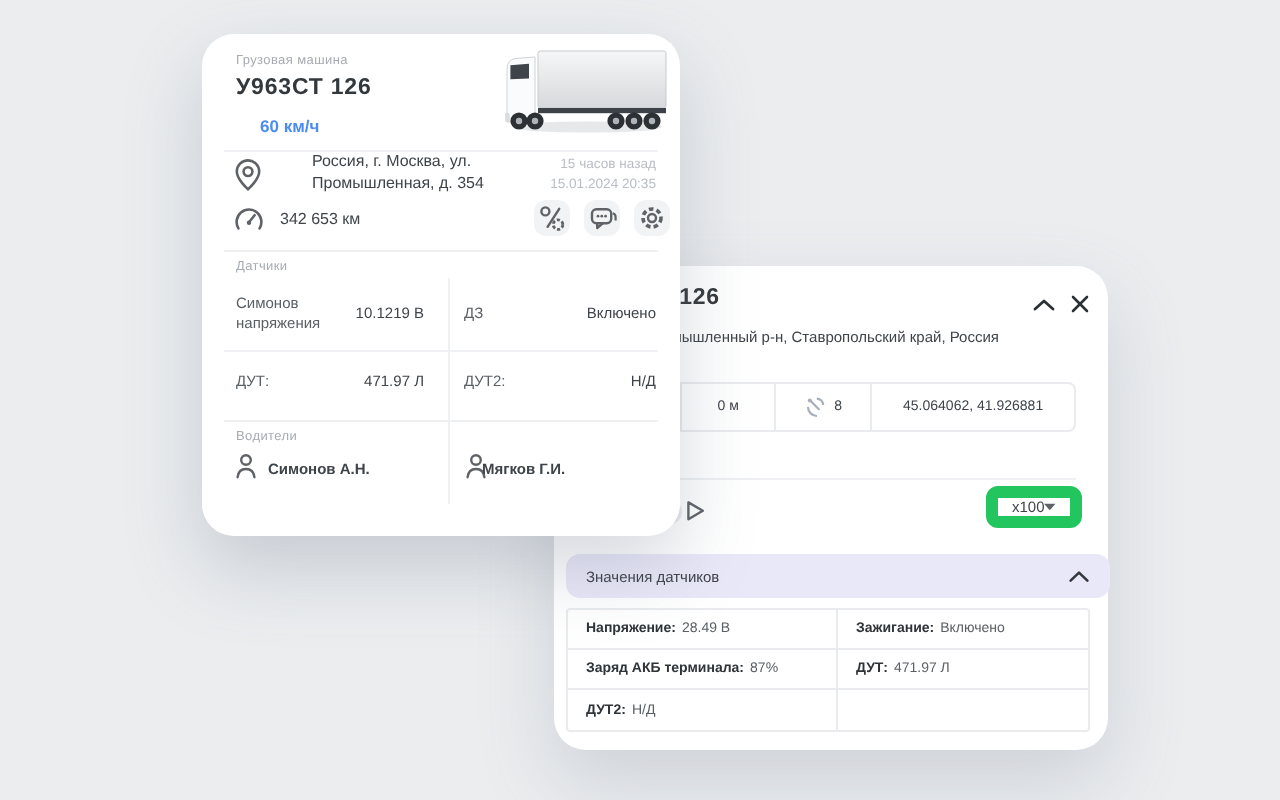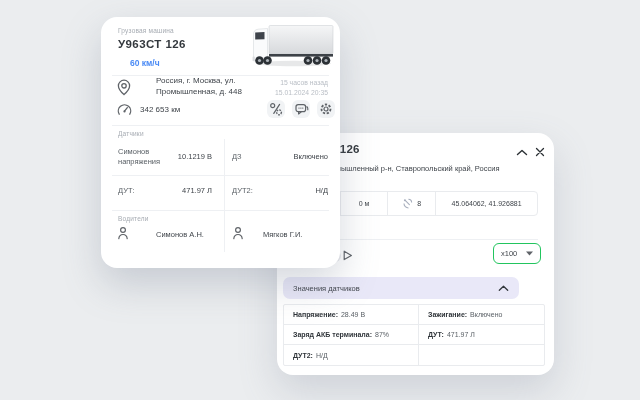--- a/index.html
+++ b/index.html
@@ -11,30 +11,30 @@
   .abs{position:absolute;}
   .hr{position:absolute;height:1px;background:#eef0f3;}
   .vr{position:absolute;width:1px;background:#eef0f3;}
   .tiny-label{font-size:6.5px;color:#a6abb2;letter-spacing:.2px;}
   .plate{font-size:11.5px;font-weight:700;color:#33383d;letter-spacing:.4px;}
   .speed{font-size:8.5px;font-weight:700;color:#4b8bf5;margin-left:12px;}
   .body-text{font-size:8px;color:#3f444a;font-weight:500;line-height:10.5px;}
   .muted-right{font-size:6.8px;color:#b9bec5;line-height:10px;text-align:right;}
   .sensor-label{font-size:7.5px;color:#5a6066;line-height:9.5px;}
   .sensor-value{font-size:7.5px;color:#3f444a;}
-  .driver-name{font-size:7.5px;color:#3f444a;font-weight:400;margin-left:22px;}
+  .driver-name{font-size:7.5px;color:#3f444a;font-weight:700;}
   .icon-btn{display:flex;align-items:center;justify-content:center;width:18px;height:18px;border-radius:6px;background:#f1f3f5;border:none;padding:0;cursor:pointer;}
   .plain-btn{background:transparent;border:none;padding:0;cursor:pointer;display:flex;align-items:center;justify-content:center;}
   .d-title{font-size:11.5px;font-weight:700;color:#33383d;letter-spacing:.3px;white-space:nowrap;}
   .d-address{font-size:7.5px;font-weight:500;color:#3f444a;white-space:nowrap;}
   .info-row{display:flex;border:1px solid #e9ebee;border-radius:4px;height:25px;box-sizing:border-box;}
   .info-cell{display:flex;align-items:center;justify-content:center;font-size:7px;color:#3f444a;border-right:1px solid #e9ebee;gap:4px;}
   .info-cell:last-child{border-right:none;}
   .pb-circle{position:absolute;width:12px;height:12px;border-radius:50%;background:#e8eaed;border:none;padding:0;cursor:pointer;}
-  .speed-select{position:absolute;display:flex;align-items:center;justify-content:space-between;box-sizing:border-box;width:48px;height:21px;padding:0 7px;border:1px solid #22c55e;border-radius:6px;background:#fff;font-size:7.5px;color:#3f444a;cursor:pointer;}
+  .speed-select{position:absolute;display:flex;align-items:center;justify-content:space-between;box-sizing:border-box;width:48px;height:21px;padding:0 7px;border:6px solid #22c55e;border-radius:6px;background:#fff;font-size:7.5px;color:#3f444a;cursor:pointer;}
   .sv-header{position:absolute;display:flex;align-items:center;justify-content:space-between;box-sizing:border-box;padding:0 10px;background:#e9e8f8;border-radius:7px;height:22px;cursor:pointer;}
   .sv-header span{font-size:7.5px;font-weight:500;color:#3f434a;}
   .sv-table{position:absolute;display:grid;grid-template-columns:135px 125px;border:1px solid #e9ebee;border-radius:2px;}
   .sv-cell{box-sizing:border-box;height:20px;display:flex;align-items:center;padding-left:9px;border-bottom:1px solid #e9ebee;font-size:7px;color:#5a6066;gap:3px;white-space:nowrap;}
   .sv-cell:nth-child(odd){border-right:1px solid #e9ebee;}
   .sv-cell:nth-last-child(-n+2){border-bottom:none;}
   .sv-cell b{color:#2f3439;font-weight:700;}
 </style>
 </head>
 <body>
@@ -85,21 +85,21 @@
       </svg>
     </button>
 
     <div class="speed-select" style="left:216px;top:110px;">
       <span>x100</span>
       <svg width="7" height="5" viewBox="0 0 7 5">
         <path d="M0 .5h7L3.5 4.5z" fill="#5f6368"></path>
       </svg>
     </div>
 
-    <div class="sv-header" style="left:6px;top:144px;width:236px;">
+    <div class="sv-header" style="left:6px;top:144px;width:272px;">
       <span>Значения датчиков</span>
       <svg width="11" height="7" viewBox="0 0 11 7">
         <polyline points="1.3,5.3 5.5,1.3 9.7,5.3" fill="none" stroke="#33383d" stroke-width="1.3" stroke-linecap="round" stroke-linejoin="round"></polyline>
       </svg>
     </div>
 
     <div class="sv-table" style="left:6px;top:171px;width:260px;">
       <div class="sv-cell">
         <b>Напряжение:</b>
         <span>28.49 В</span>
@@ -159,21 +159,21 @@
     </svg>
 
     <div class="hr" style="left:11px;top:58px;width:217px;"></div>
 
     <svg class="abs" style="left:16px;top:62px;" width="14" height="17" viewBox="0 0 14 17">
       <path d="M7 1.2C3.9 1.2 1.4 3.7 1.4 6.8c0 4 5.6 8.8 5.6 8.8s5.6-4.8 5.6-8.8C12.6 3.7 10.1 1.2 7 1.2z" fill="none" stroke="#5f6368" stroke-width="1.3"></path>
       <circle cx="7" cy="6.8" r="2.2" fill="none" stroke="#5f6368" stroke-width="1.3"></circle>
     </svg>
     <div class="abs body-text" style="left:55px;top:59px;">
       <div>Россия, г. Москва, ул.</div>
-      <div>Промышленная, д. 448</div>
+      <div>Промышленная, д. 354</div>
     </div>
     <div class="abs muted-right" style="right:12px;top:61px;">
       <div>15 часов назад</div>
       <div>15.01.2024 20:35</div>
     </div>
 
     <svg class="abs" style="left:16px;top:86px;" width="15" height="13" viewBox="0 0 15 13">
       <path d="M2.2 11.2a6.2 6.2 0 1 1 10.6 0" fill="none" stroke="#5f6368" stroke-width="1.3" stroke-linecap="round"></path>
       <path d="M7.5 8.1L10.3 4.6" stroke="#5f6368" stroke-width="1.3" stroke-linecap="round"></path>
       <circle cx="7.5" cy="8.4" r="1.1" fill="#5f6368"></circle>

